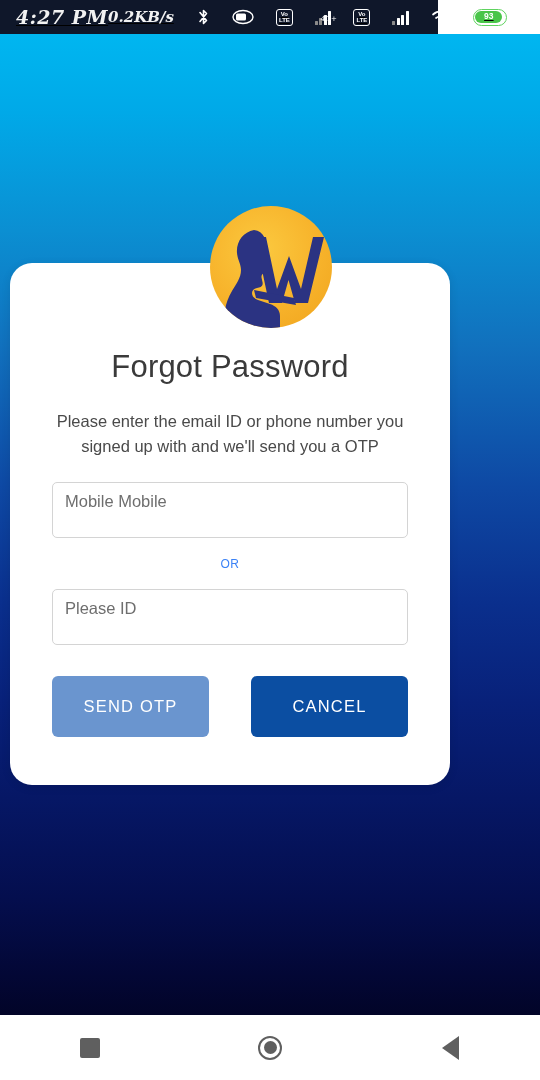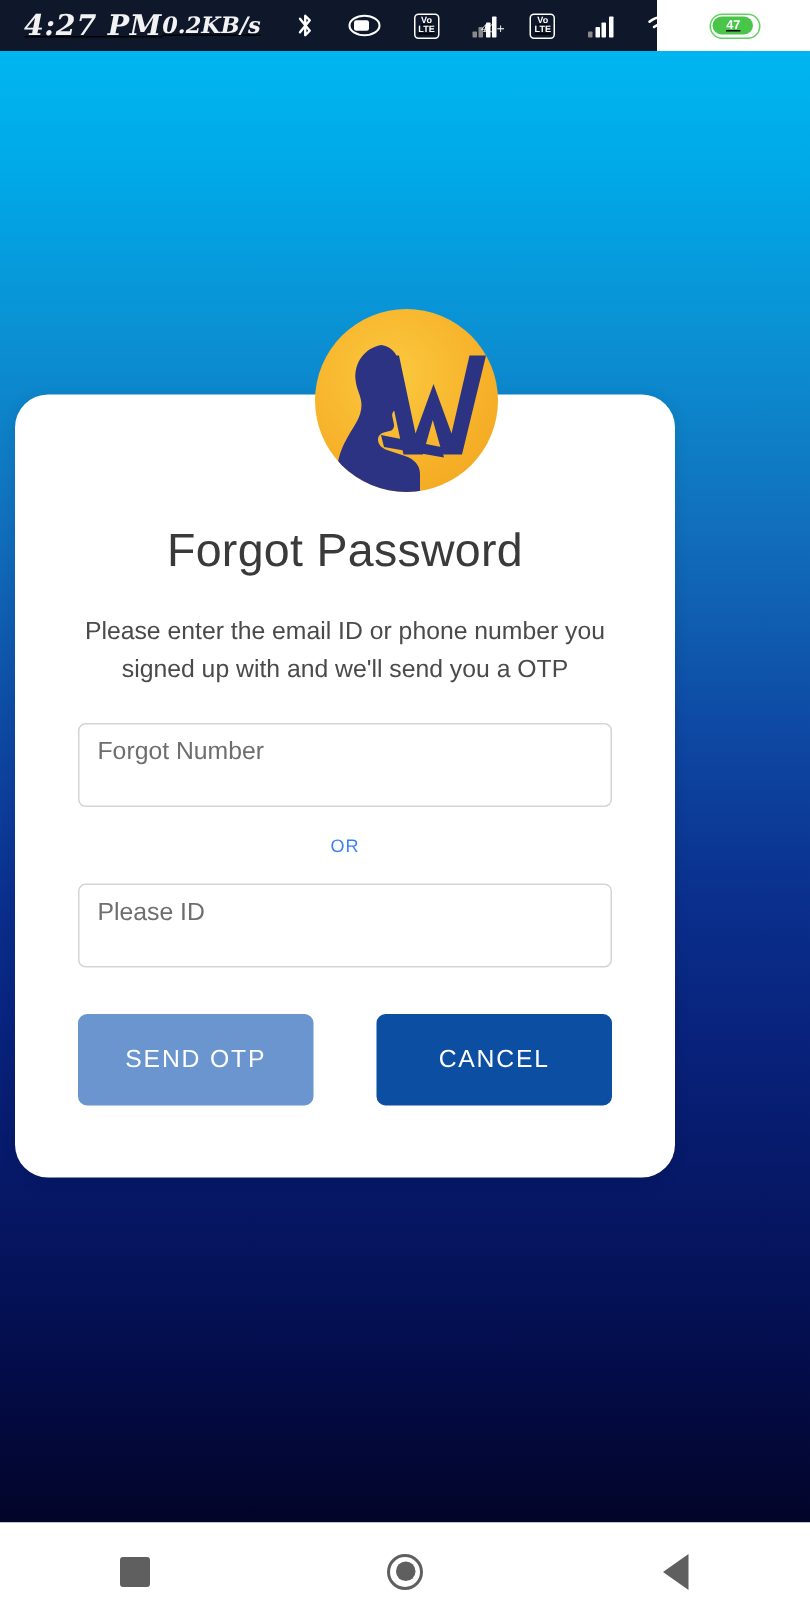--- a/index.html
+++ b/index.html
@@ -302,21 +302,21 @@
         <i style="height:14px"></i>
       </div>
 
       <svg class="sb-ico" width="20" height="16" viewBox="0 0 20 16">
         <path d="M2 5.5 A12 12 0 0 1 18 5.5" stroke="#ffffff" stroke-width="1.7" fill="none" stroke-linecap="round"></path>
         <path d="M5 9 A8 8 0 0 1 15 9" stroke="#ffffff" stroke-width="1.7" fill="none" stroke-linecap="round"></path>
         <circle cx="10" cy="12.6" r="1.7" fill="#ffffff"></circle>
       </svg>
 
       <div class="battery">
-        <div class="fill">47</div>
+        <div class="fill">93</div>
       </div>
 
       <svg class="sb-ico" width="11" height="17" viewBox="0 0 11 17">
         <path d="M6.5 0 L0.5 9.5 L4.5 9.5 L3.5 17 L10 7 L6 7 Z" fill="#ffffff"></path>
       </svg>
     </div>
   </div>
 
   <div id="bg"></div>
 
@@ -339,21 +339,21 @@
     </svg>
   </div>
 
   <div id="card">
 
     <div id="page-title">Forgot Password</div>
 
     <div id="page-subtitle">Please enter the email ID or phone number you signed up with and we'll send you a OTP</div>
 
     <div class="field" id="mobile-field">
-      <span class="ph">Forgot Number</span>
+      <span class="ph">Mobile Mobile</span>
     </div>
 
     <div id="or-sep">OR</div>
 
     <div class="field" id="email-field">
       <span class="ph">Please ID</span>
     </div>
 
     <div id="button-row">
       <button class="btn" id="send-otp-button">SEND OTP</button>

